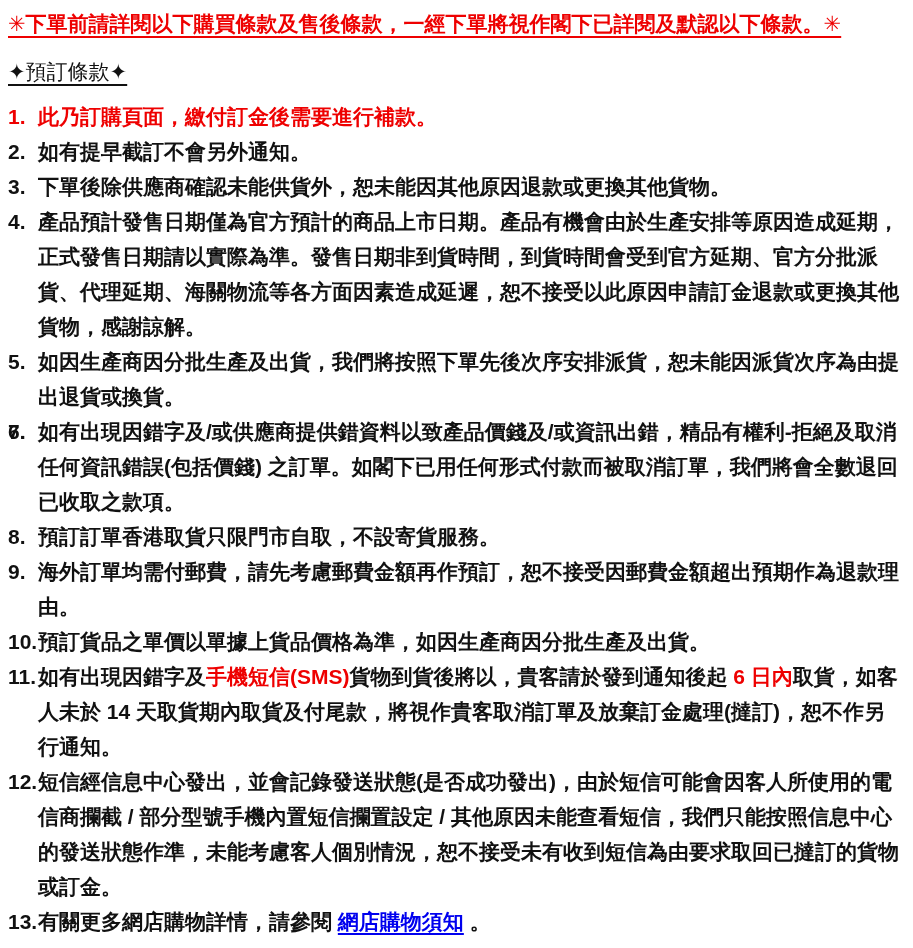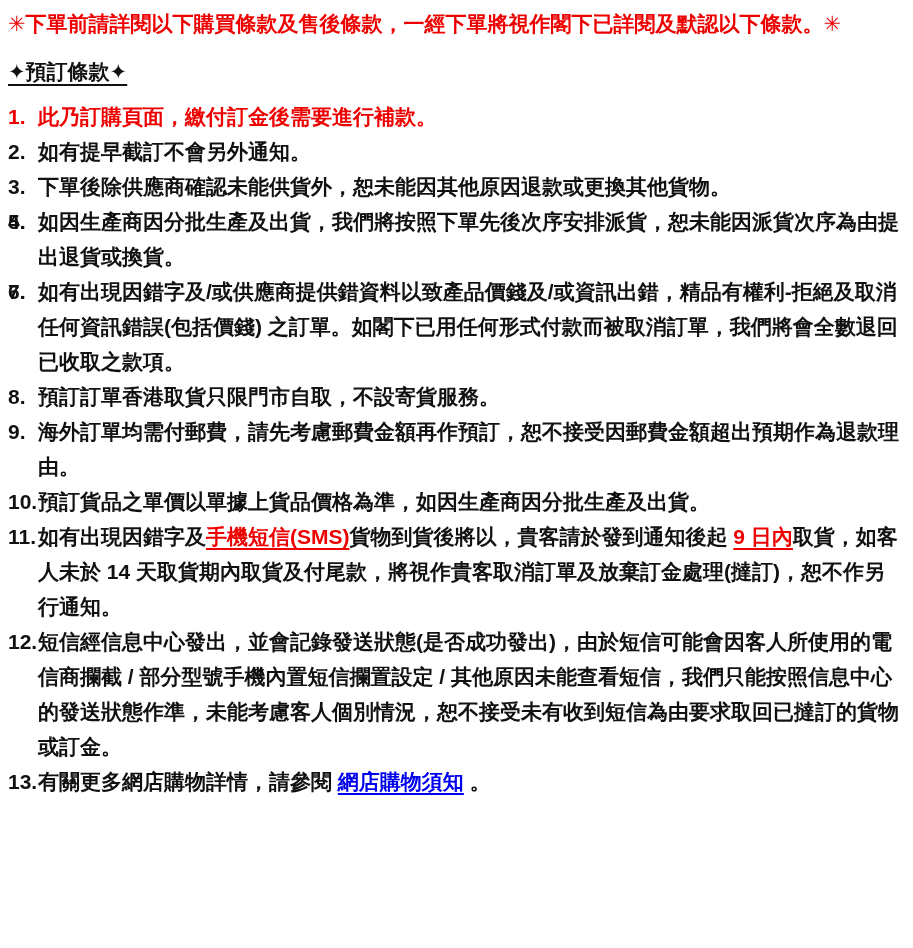--- a/index.html
+++ b/index.html
@@ -20,29 +20,30 @@
     font-weight: 700;
     color: var(--ink);
   }
   .doc { padding: 6px 8px 0 8px; }
 
   .notice {
     margin: 0;
     font-size: 21px;
     line-height: 36px;
     color: var(--red);
+    text-decoration: underline;
     text-decoration-thickness: 2px;
     text-underline-offset: 5px;
     white-space: nowrap;
   }
   .section-title {
     margin: 13px 0 0 0;
     font-size: 21px;
     line-height: 34px;
-    font-weight: 700;
+    font-weight: 400;
     display: inline-block;
     text-decoration: underline;
     text-decoration-thickness: 2px;
     text-underline-offset: 5px;
   }
   ol.terms {
     list-style: none;
     margin: 10px 0 0 0;
     padding: 0;
   }
@@ -55,21 +56,20 @@
   }
   ol.terms .num {
     position: absolute;
     left: 0; top: 0;
     width: 30px;
   }
   li.red-item { color: var(--red); }
   .seg.normal { color: inherit; text-align: center; }
   .seg.red-underline {
     color: var(--red);
-    text-decoration: underline;
     text-decoration-thickness: 2px;
     text-underline-offset: 4px;
   }
   a.seg.link {
     color: var(--link);
     text-decoration: underline;
     text-decoration-thickness: 2px;
     text-underline-offset: 4px;
     cursor: pointer;
   }
@@ -81,24 +81,24 @@
   <p class="notice">✳下單前請詳閱以下購買條款及售後條款，一經下單將視作閣下已詳閱及默認以下條款。✳</p>
 
   <div>
     <span class="section-title">✦預訂條款✦</span>
   </div>
 
   <ol class="terms">
       <li class="red-item"><span class="num">1.</span><span class="seg normal">此乃訂購頁面，繳付訂金後需要進行補款。</span></li>
       <li><span class="num">2.</span><span class="seg normal">如有提早截訂不會另外通知。</span></li>
       <li><span class="num">3.</span><span class="seg normal">下單後除供應商確認未能供貨外，恕未能因其他原因退款或更換其他貨物。</span></li>
-      <li><span class="num">4.</span></li>
+      <li><span class="num">4.</span><span class="seg normal">產品預計發售日期僅為官方預計的商品上市日期。產品有機會由於生產安排等原因造成延期，正式發售日期請以實際為準。發售日期非到貨時間，到貨時間會受到官方延期、官方分批派貨、代理延期、海關物流等各方面因素造成延遲，恕不接受以此原因申請訂金退款或更換其他貨物，感謝諒解。</span></li>
       <li><span class="num">5.</span><span class="seg normal">如因生產商因分批生產及出貨，我們將按照下單先後次序安排派貨，恕未能因派貨次序為由提出退貨或換貨。</span></li>
       <li><span class="num">6.</span></li>
       <li><span class="num">7.</span><span class="seg normal">如有出現因錯字及/或供應商提供錯資料以致產品價錢及/或資訊出錯，精品有權利-拒絕及取消任何資訊錯誤(包括價錢) 之訂單。如閣下已用任何形式付款而被取消訂單，我們將會全數退回已收取之款項。</span></li>
       <li><span class="num">8.</span><span class="seg normal">預訂訂單香港取貨只限門市自取，不設寄貨服務。</span></li>
       <li><span class="num">9.</span><span class="seg normal">海外訂單均需付郵費，請先考慮郵費金額再作預訂，恕不接受因郵費金額超出預期作為退款理由。</span></li>
       <li><span class="num">10.</span><span class="seg normal">預訂貨品之單價以單據上貨品價格為準，如因生產商因分批生產及出貨。</span></li>
-      <li><span class="num">11.</span><span class="seg normal">如有出現因錯字及</span><span class="seg red-underline">手機短信(SMS)</span><span class="seg normal">貨物到貨後將以，貴客請於發到通知後起 </span><span class="seg red-underline">9 日內</span><span class="seg normal">取貨，如客人未於 14 天取貨期內取貨及付尾款，將視作貴客取消訂單及放棄訂金處理(撻訂)，恕不作另行通知。</span></li>
+      <li><span class="num">11.</span><span class="seg normal">如有出現因錯字及</span><span class="seg red-underline">手機短信(SMS)</span><span class="seg normal">貨物到貨後將以，貴客請於發到通知後起 </span><span class="seg red-underline">6 日內</span><span class="seg normal">取貨，如客人未於 14 天取貨期內取貨及付尾款，將視作貴客取消訂單及放棄訂金處理(撻訂)，恕不作另行通知。</span></li>
       <li><span class="num">12.</span><span class="seg normal">短信經信息中心發出，並會記錄發送狀態(是否成功發出)，由於短信可能會因客人所使用的電信商攔截 / 部分型號手機內置短信攔置設定 / 其他原因未能查看短信，我們只能按照信息中心的發送狀態作準，未能考慮客人個別情況，恕不接受未有收到短信為由要求取回已撻訂的貨物或訂金。</span></li>
       <li><span class="num">13.</span><span class="seg normal">有關更多網店購物詳情，請參閱 </span><a class="seg link" href="#">網店購物須知</a><span class="seg normal"> 。</span></li>
     </ol>
 </div>
 
 </body></html>

